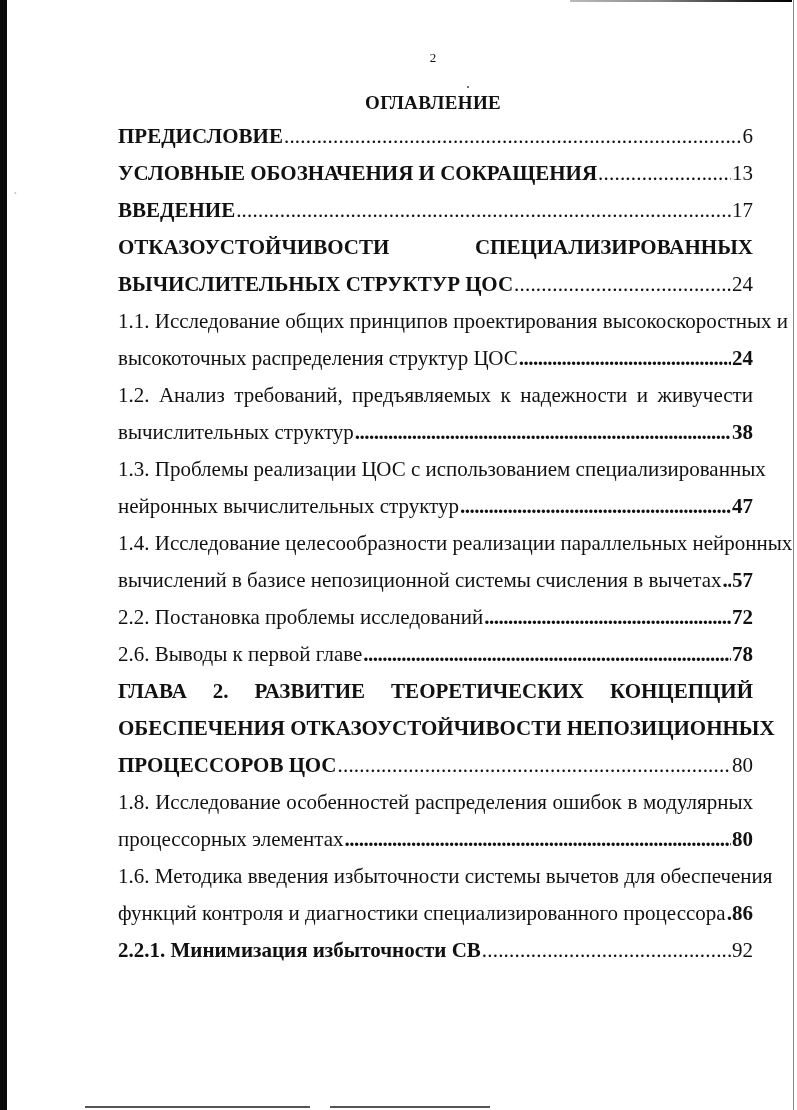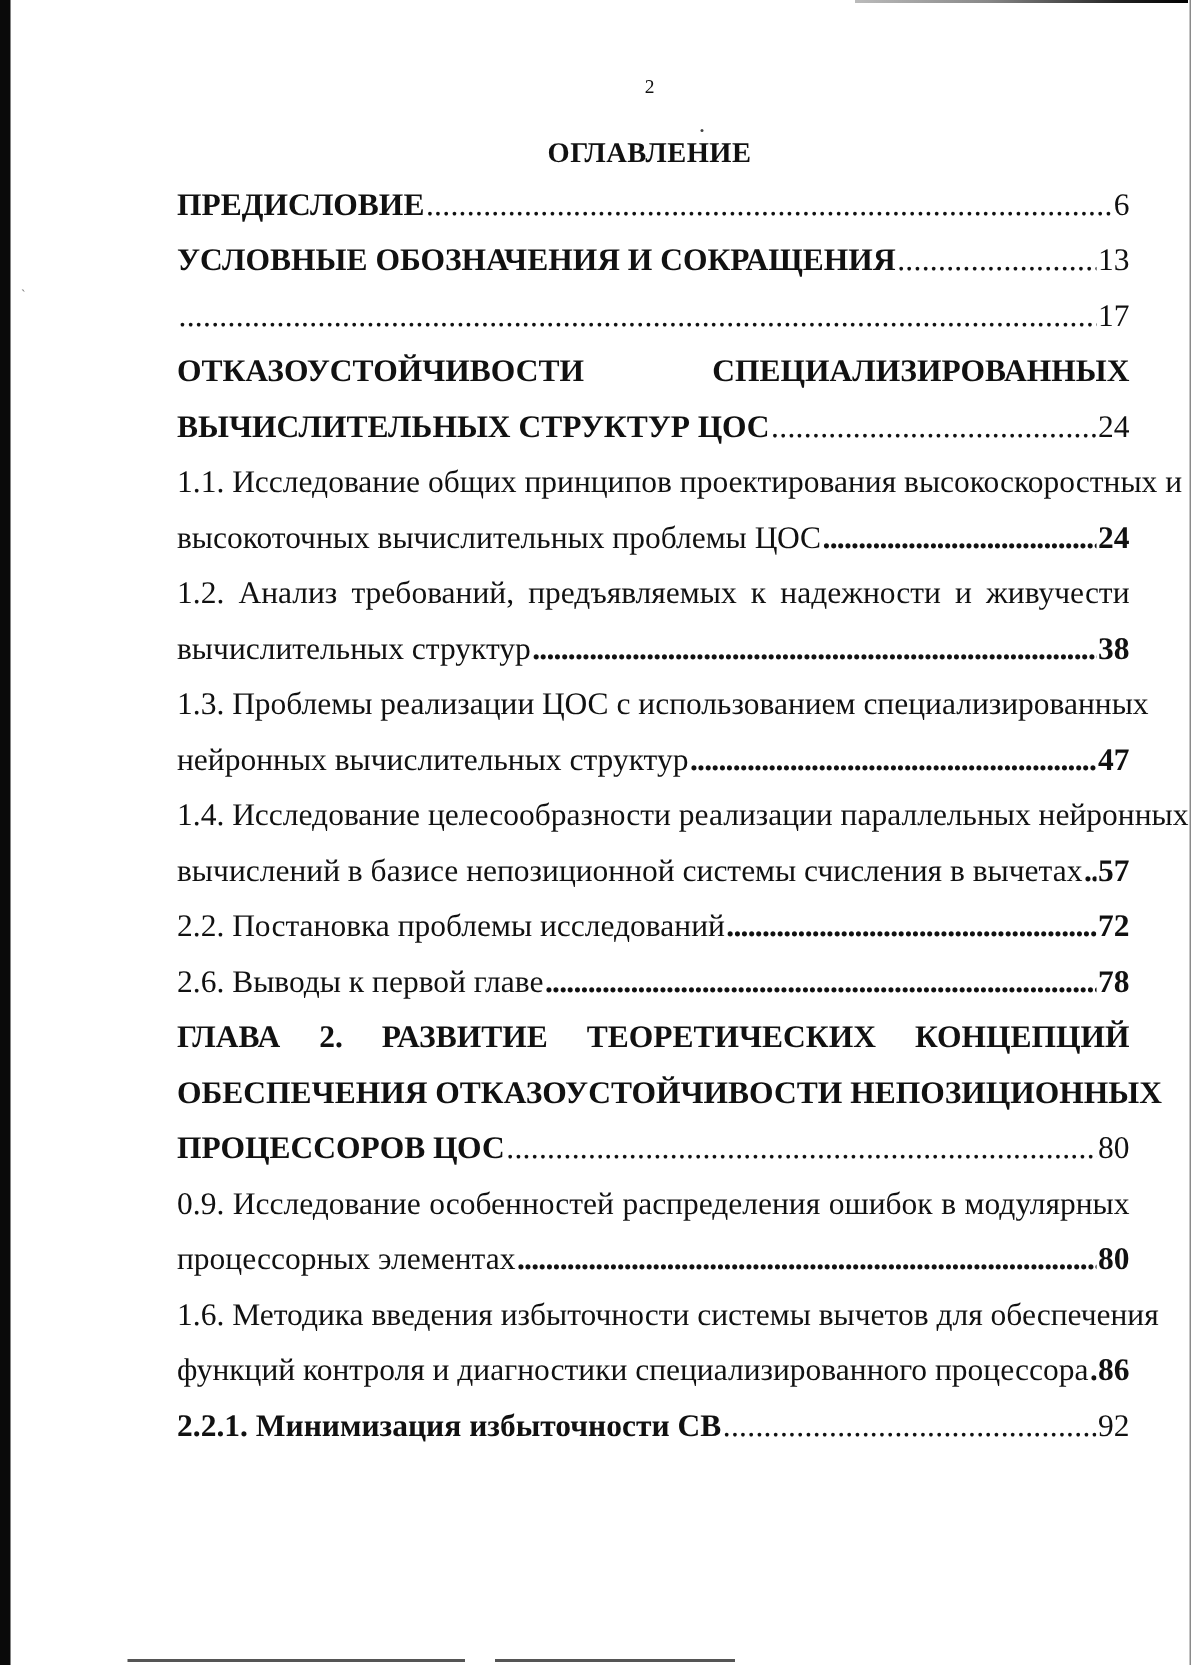--- a/index.html
+++ b/index.html
@@ -54,36 +54,37 @@
     </div>
     <div>
       <div class="line bold">
         <span>УСЛОВНЫЕ ОБОЗНАЧЕНИЯ И СОКРАЩЕНИЯ</span>
         <span class="leader" style="font-weight: normal;"></span>
         <span class="pg" style="font-weight: normal;">13</span>
       </div>
     </div>
     <div>
       <div class="line bold">
+        <span>ВВЕДЕНИЕ</span>
         <span class="leader" style="font-weight: normal;"></span>
         <span class="pg" style="font-weight: normal;">17</span>
       </div>
     </div>
     <div>
       <div class="line justify bold"><span>ОТКАЗОУСТОЙЧИВОСТИ СПЕЦИАЛИЗИРОВАННЫХ</span></div>
       <div class="line bold">
         <span>ВЫЧИСЛИТЕЛЬНЫХ СТРУКТУР ЦОС</span>
         <span class="leader" style="font-weight: normal;"></span>
         <span class="pg" style="font-weight: normal;">24</span>
       </div>
     </div>
     <div>
       <div class="line justify"><span>1.1. Исследование общих принципов проектирования высокоскоростных и</span></div>
       <div class="line">
-        <span>высокоточных вычислительных проблемы ЦОС</span>
+        <span>высокоточных распределения структур ЦОС</span>
         <span class="leader heavy" style="font-weight: normal;"></span>
         <span class="pg" style="font-weight: bold;">24</span>
       </div>
     </div>
     <div>
       <div class="line justify"><span>1.2. Анализ требований, предъявляемых к надежности и живучести</span></div>
       <div class="line">
         <span>вычислительных структур</span>
         <span class="leader heavy" style="font-weight: normal;"></span>
         <span class="pg" style="font-weight: bold;">38</span>
@@ -122,21 +123,21 @@
     <div>
       <div class="line justify bold"><span>ГЛАВА 2. РАЗВИТИЕ ТЕОРЕТИЧЕСКИХ КОНЦЕПЦИЙ</span></div>
       <div class="line justify bold"><span>ОБЕСПЕЧЕНИЯ ОТКАЗОУСТОЙЧИВОСТИ НЕПОЗИЦИОННЫХ</span></div>
       <div class="line bold">
         <span>ПРОЦЕССОРОВ ЦОС</span>
         <span class="leader" style="font-weight: normal;"></span>
         <span class="pg" style="font-weight: normal;">80</span>
       </div>
     </div>
     <div>
-      <div class="line justify"><span>0.9. Исследование особенностей распределения ошибок в модулярных</span></div>
+      <div class="line justify"><span>1.8. Исследование особенностей распределения ошибок в модулярных</span></div>
       <div class="line">
         <span>процессорных элементах</span>
         <span class="leader heavy" style="font-weight: normal;"></span>
         <span class="pg" style="font-weight: bold;">80</span>
       </div>
     </div>
     <div>
       <div class="line justify"><span>1.6. Методика введения избыточности системы вычетов для обеспечения</span></div>
       <div class="line">
         <span>функций контроля и диагностики специализированного процессора</span>

